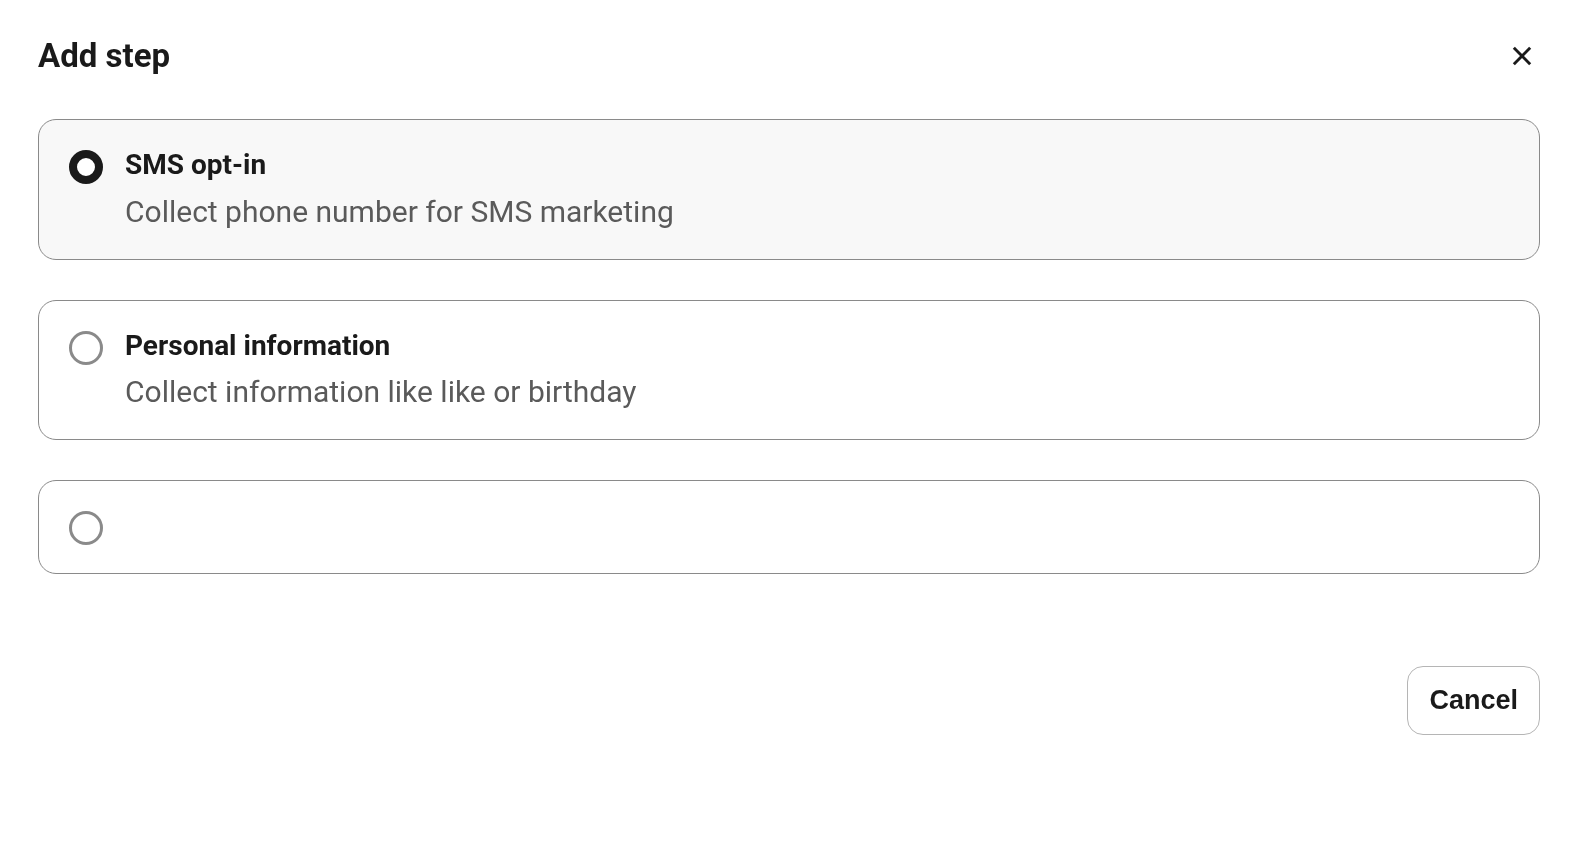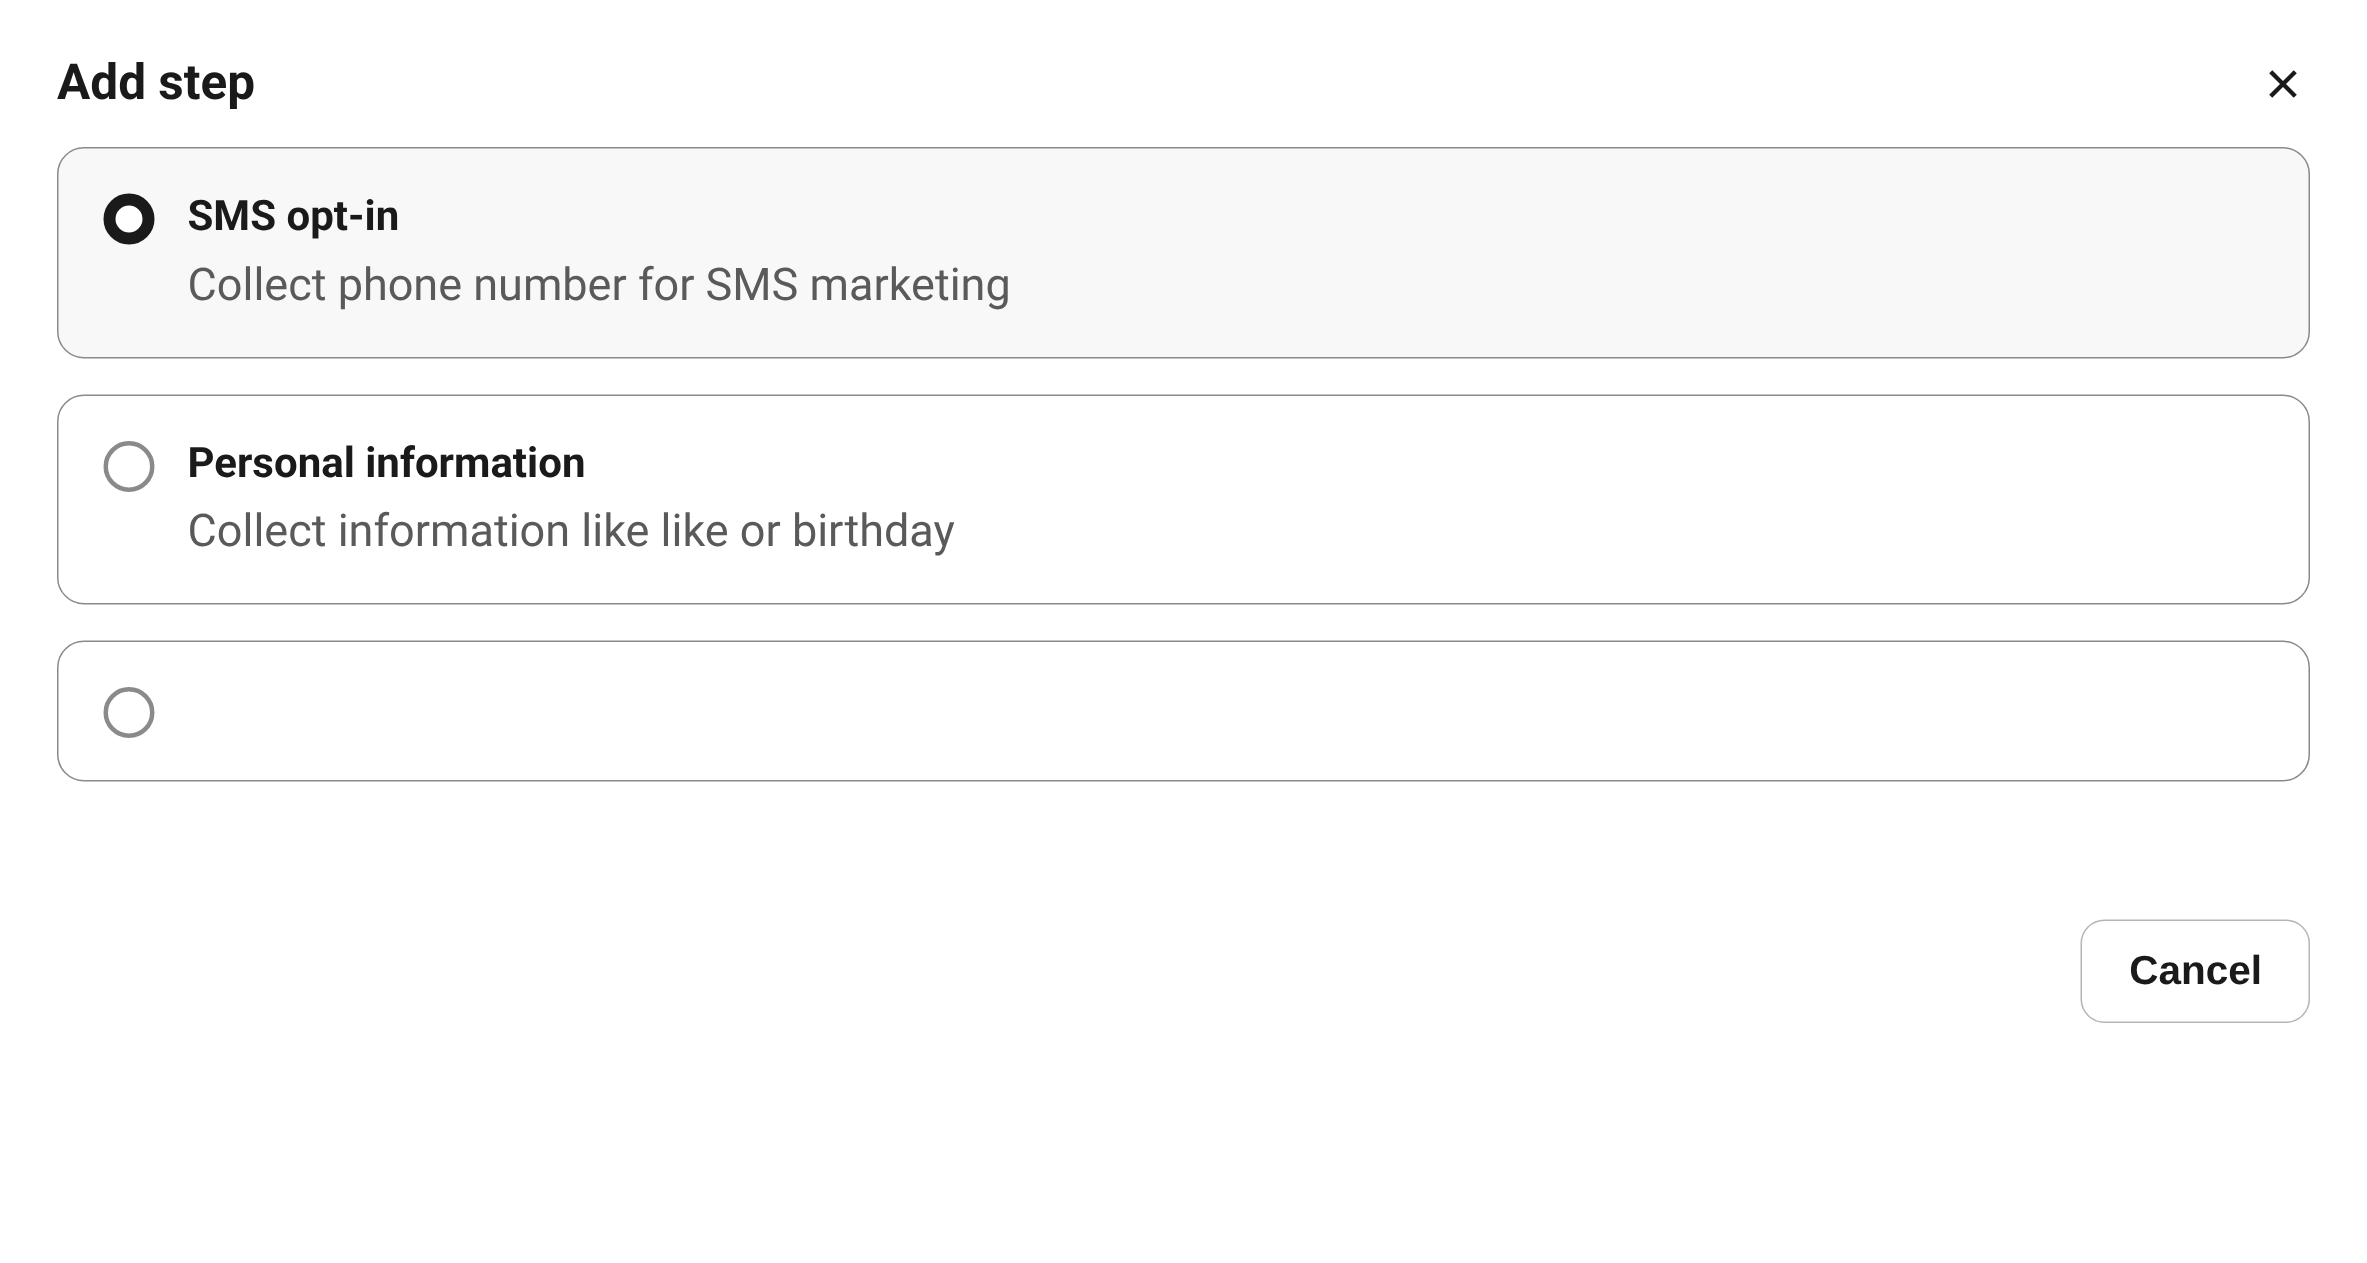--- a/index.html
+++ b/index.html
@@ -10,21 +10,21 @@
     body {
       font-family: -apple-system, BlinkMacSystemFont, "Segoe UI", Roboto, Helvetica, Arial, sans-serif;
       background: #ffffff;
       padding: 36px 38px;
       width: 1578px;
     }
     .header {
       display: flex;
       justify-content: space-between;
       align-items: center;
-      margin-bottom: 23px;
+      margin-bottom: 44px;
       gap: 40px;
     }
     .title {
       font-size: 33px;
       font-weight: 700;
       color: #1a1a1a;
     }
     .close-btn {
       background: none;
       border: none;
@@ -36,21 +36,21 @@
     }
     .close-btn svg {
       width: 28px;
       height: 28px;
       stroke: #1a1a1a;
       stroke-width: 2.5;
     }
     .options {
       display: flex;
       flex-direction: column;
-      gap: 24px;
+      gap: 40px;
       margin-bottom: 92px;
     }
     .option-card {
       border: 1px solid #8a8a8a;
       border-radius: 18px;
       padding: 28px 30px;
       display: flex;
       align-items: flex-start;
       gap: 22px;
       cursor: pointer;
@@ -99,21 +99,21 @@
       line-height: 1.3;
     }
     .footer {
       display: flex;
       justify-content: flex-end;
       gap: 20px;
     }
     .btn {
       font-size: 27px;
       font-weight: 600;
-      padding: 18px 31px;
+      padding: 18px 21px;
       border-radius: 16px;
       cursor: pointer;
       border: none;
     }
     .btn-cancel {
       background: #ffffff;
       color: #1a1a1a;
       border: 1.5px solid #b5b5b5;
     }
     .btn-next {

